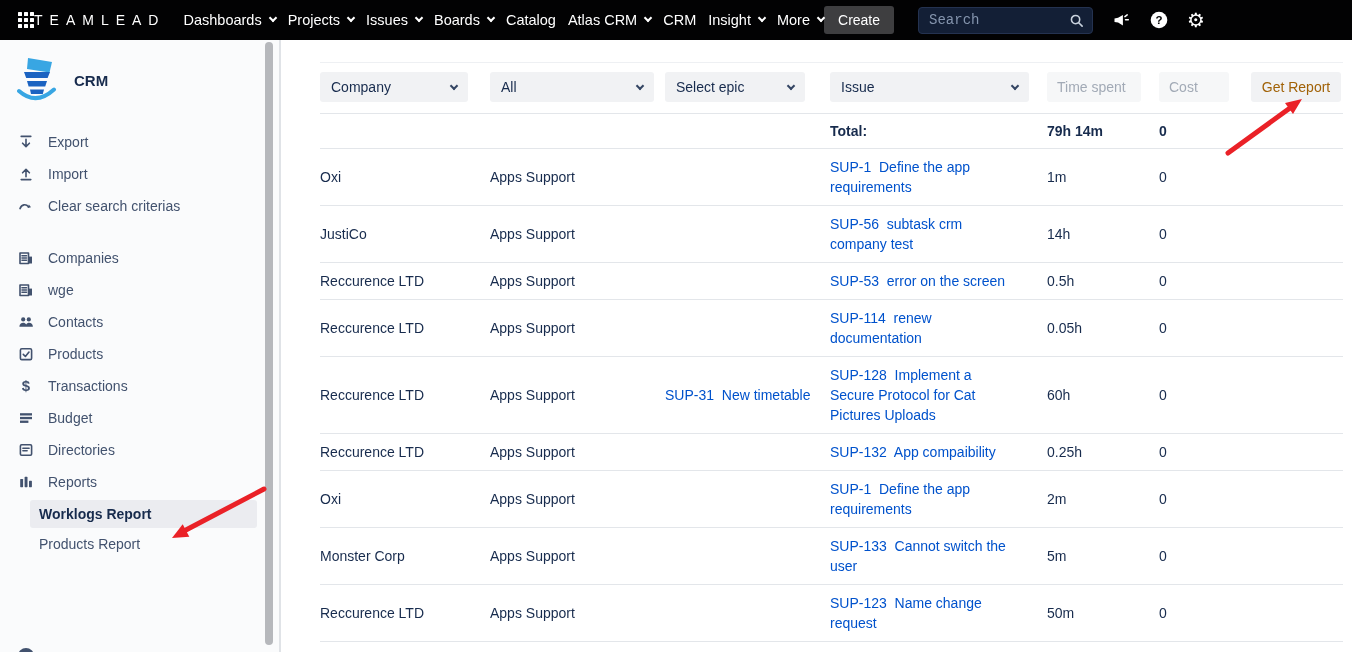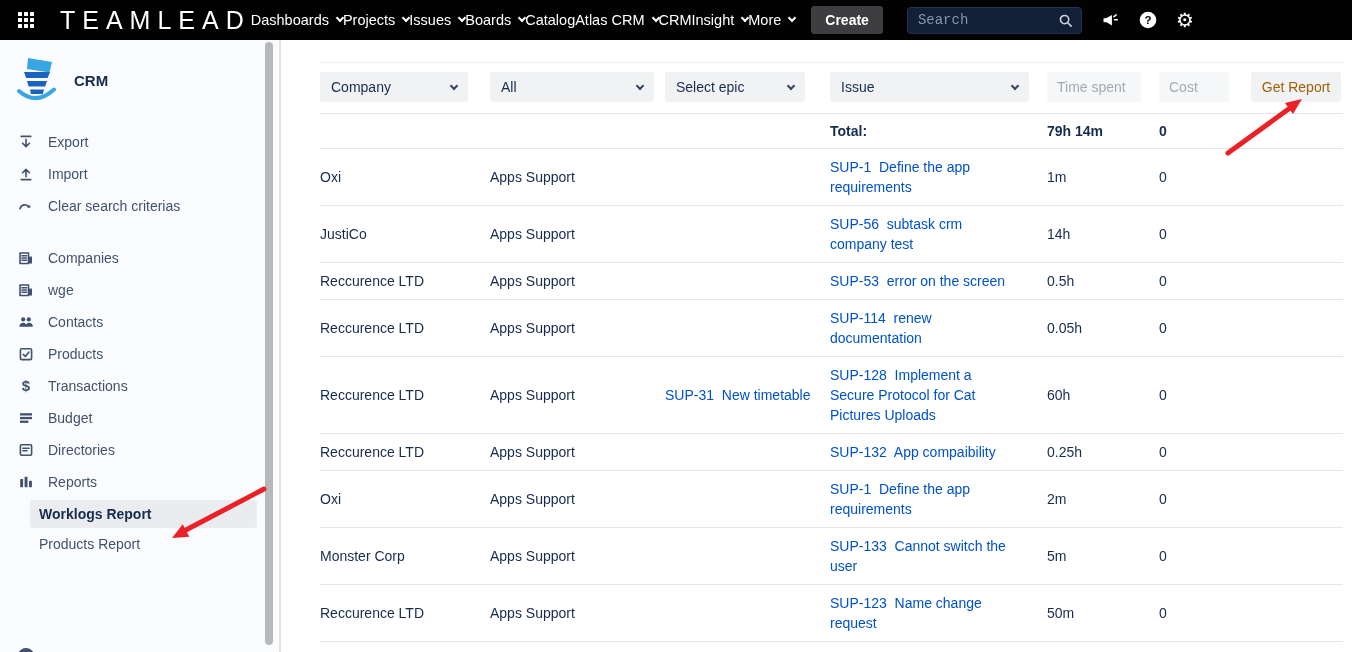--- a/index.html
+++ b/index.html
@@ -5,27 +5,27 @@
   * { box-sizing: border-box; margin: 0; padding: 0; }
   html,body { width:1352px; height:652px; overflow:hidden; background:#fff;
     font-family:"Liberation Sans", sans-serif; }
   .page { position:relative; width:1352px; height:652px; }
 
   
   .navbar { height:40px; background:#020203; display:flex; align-items:center;
     padding:0 15px 0 18px; color:#fff; }
   .appswitcher { display:grid; grid-template-columns:repeat(3,4px); grid-gap:2px; cursor:pointer; }
   .appswitcher i { width:4px; height:4px; background:#fff; border-radius:0.5px; }
-  .brand { margin-left:26px; font-size:25px; letter-spacing:7px; font-weight:500; cursor:pointer; }
-  .nav-menu { display:flex; align-items:center; gap:0; }
+  .brand { font-size:14px; letter-spacing:7px; font-weight:500; cursor:pointer; }
+  .nav-menu { display:flex; align-items:center; margin-left:18px; gap:12px; }
   .nav-item { display:flex; align-items:center; font-size:14.5px; cursor:pointer; white-space:nowrap; }
   .chev { display:inline-block; width:6px; height:6px; border-right:2px solid currentColor;
     border-bottom:2px solid currentColor; transform:rotate(45deg); margin-left:8px; position:relative; top:-2px; }
-  .create-btn { margin-left:16px; background:#3e3e40; color:#fff; border:none; border-radius:3px;
-    font-size:14px; font-weight:700; padding:6px 14px; cursor:pointer; font-family:inherit; }
+  .create-btn { background:#3e3e40; color:#fff; border:none; border-radius:3px;
+    font-size:14px; font-weight:400; padding:6px 14px; cursor:pointer; font-family:inherit; }
   .search { margin-left:24px; width:175px; height:27px; background:#131f36; border:1px solid #243250;
     border-radius:4px; display:flex; align-items:center; padding:0 8px 0 10px;font-family:Liberation Mono, monospace; }
   .search input { flex:1; min-width:0; background:transparent; border:none; outline:none;
     color:#d5dce6; font-size:14px; font-family:inherit; }
   .search input::placeholder { color:#8494ad; }
   .nav-right-icon { margin-left:19px; display:flex; align-items:center; cursor:pointer; }
   .gear-glyph { font-family:"DejaVu Sans", sans-serif; font-size:20px; color:#fff; line-height:1; }
 
   
   .app { display:flex; height:612px; }

